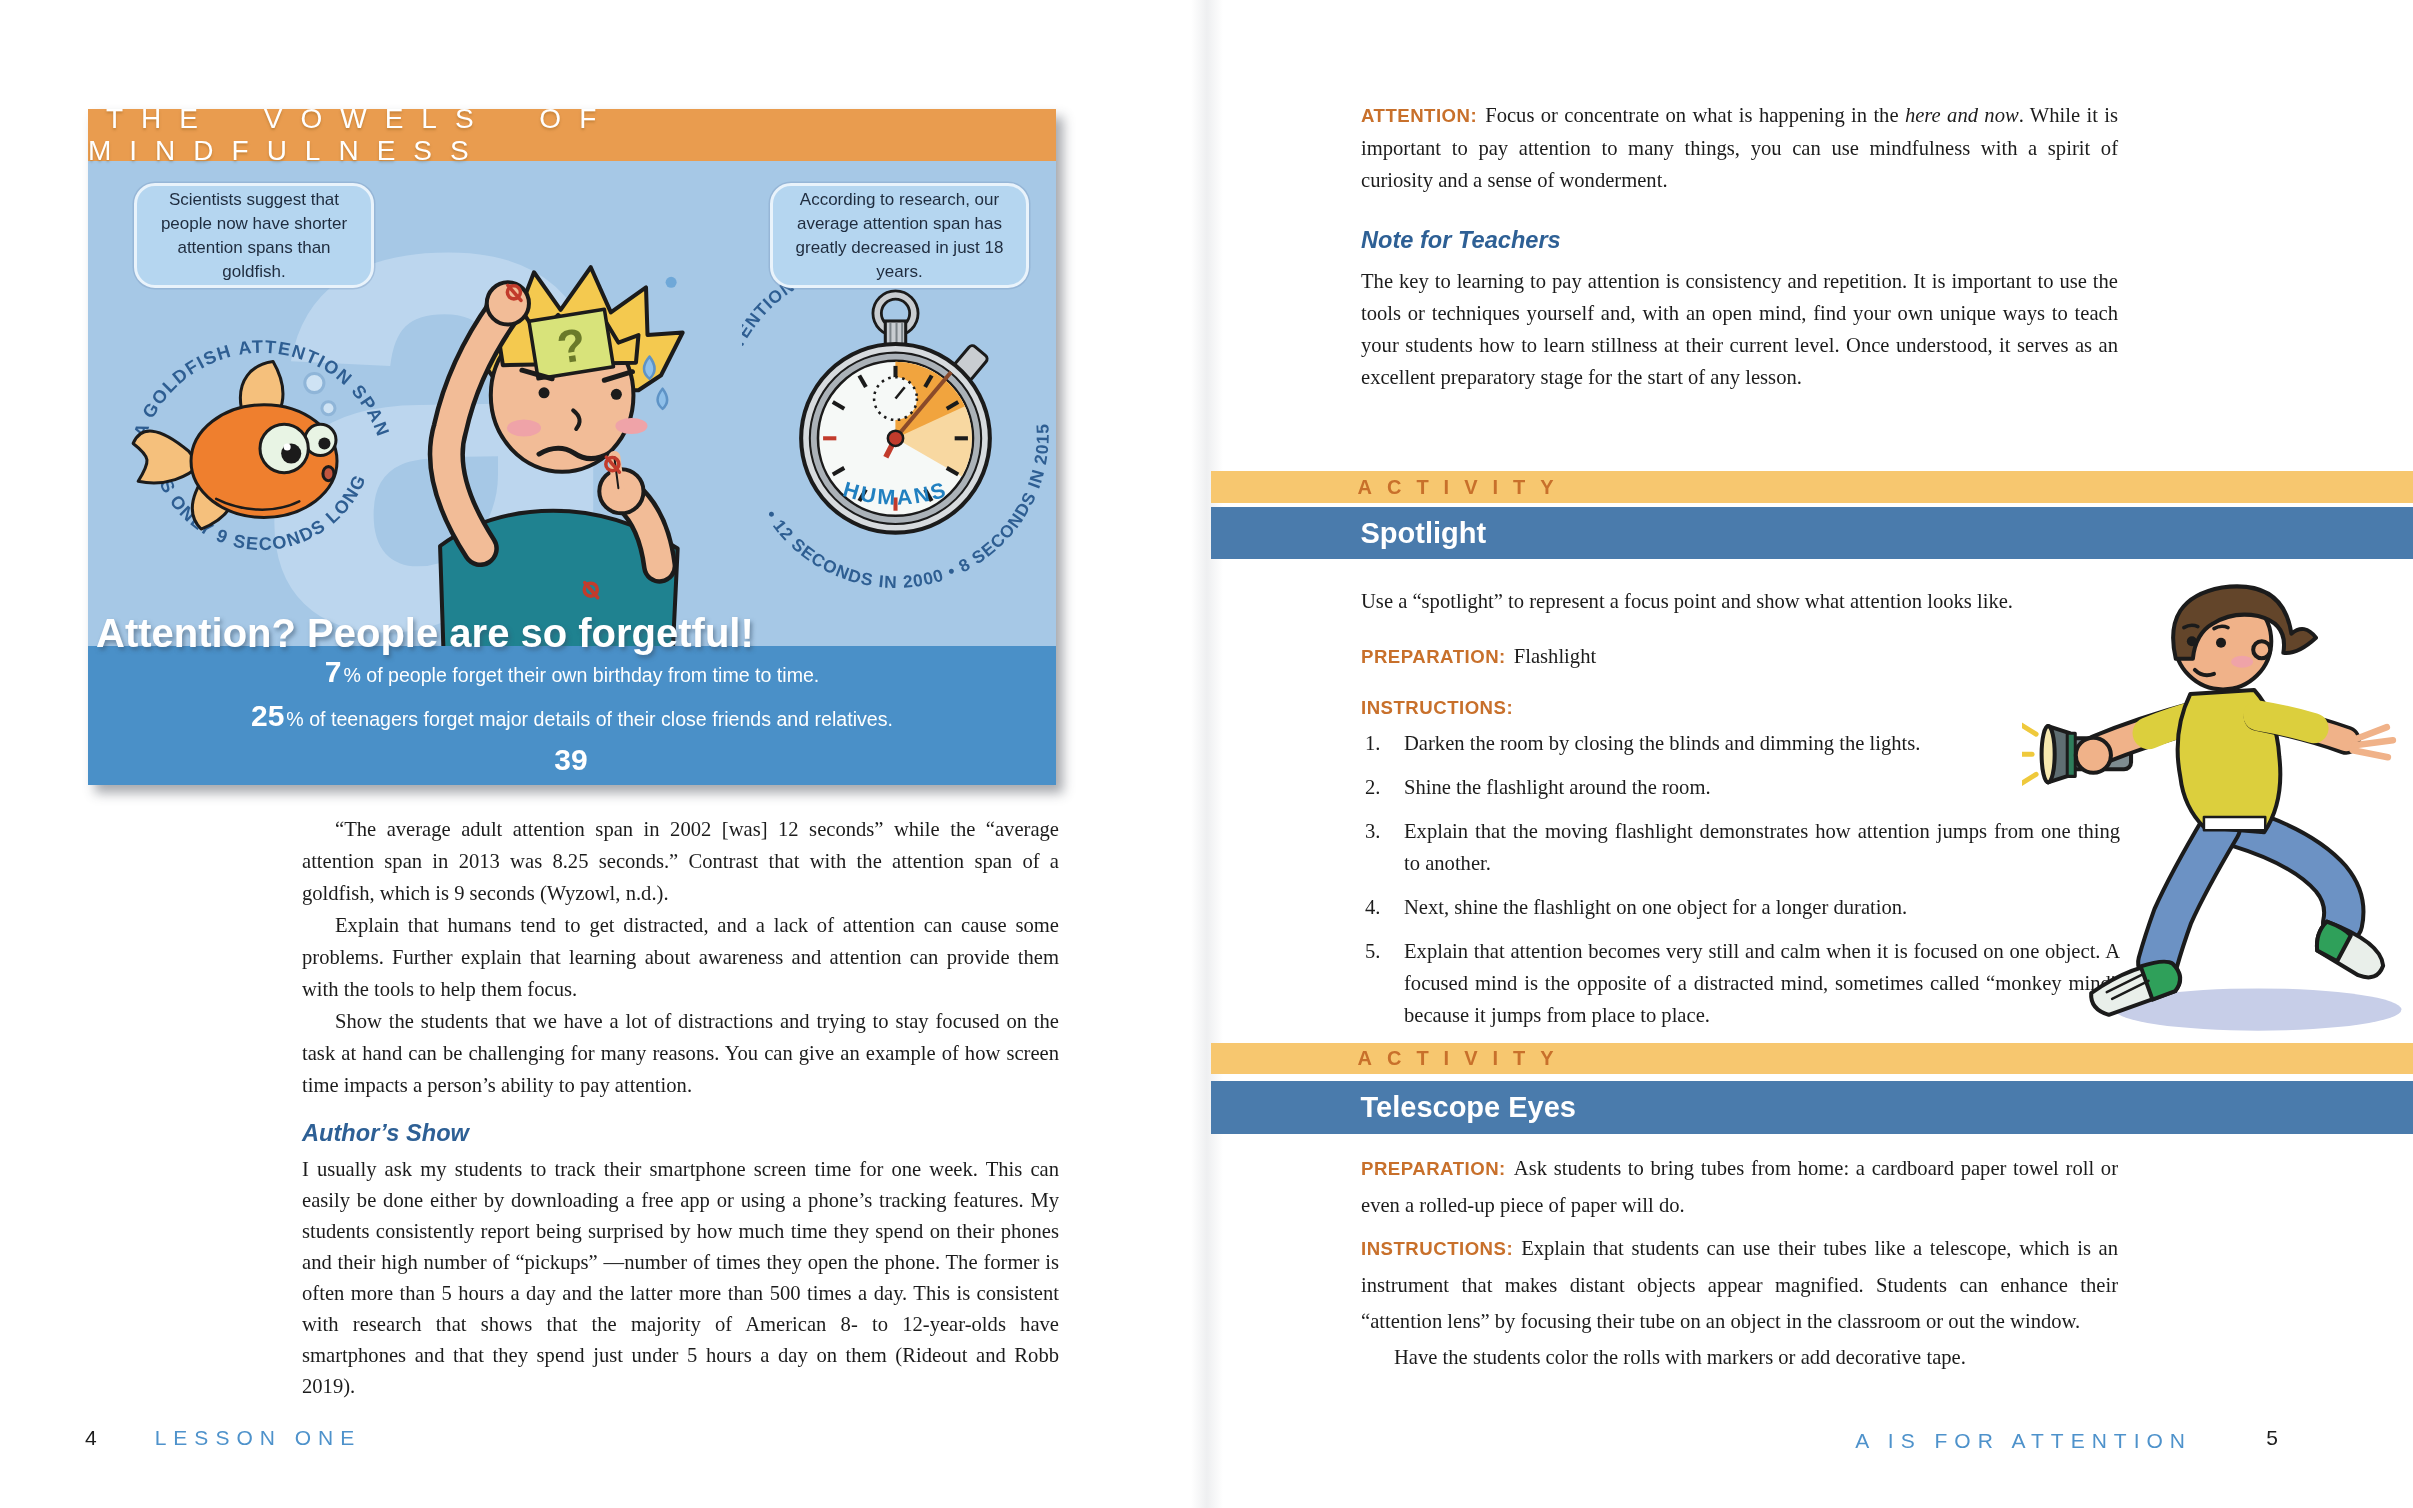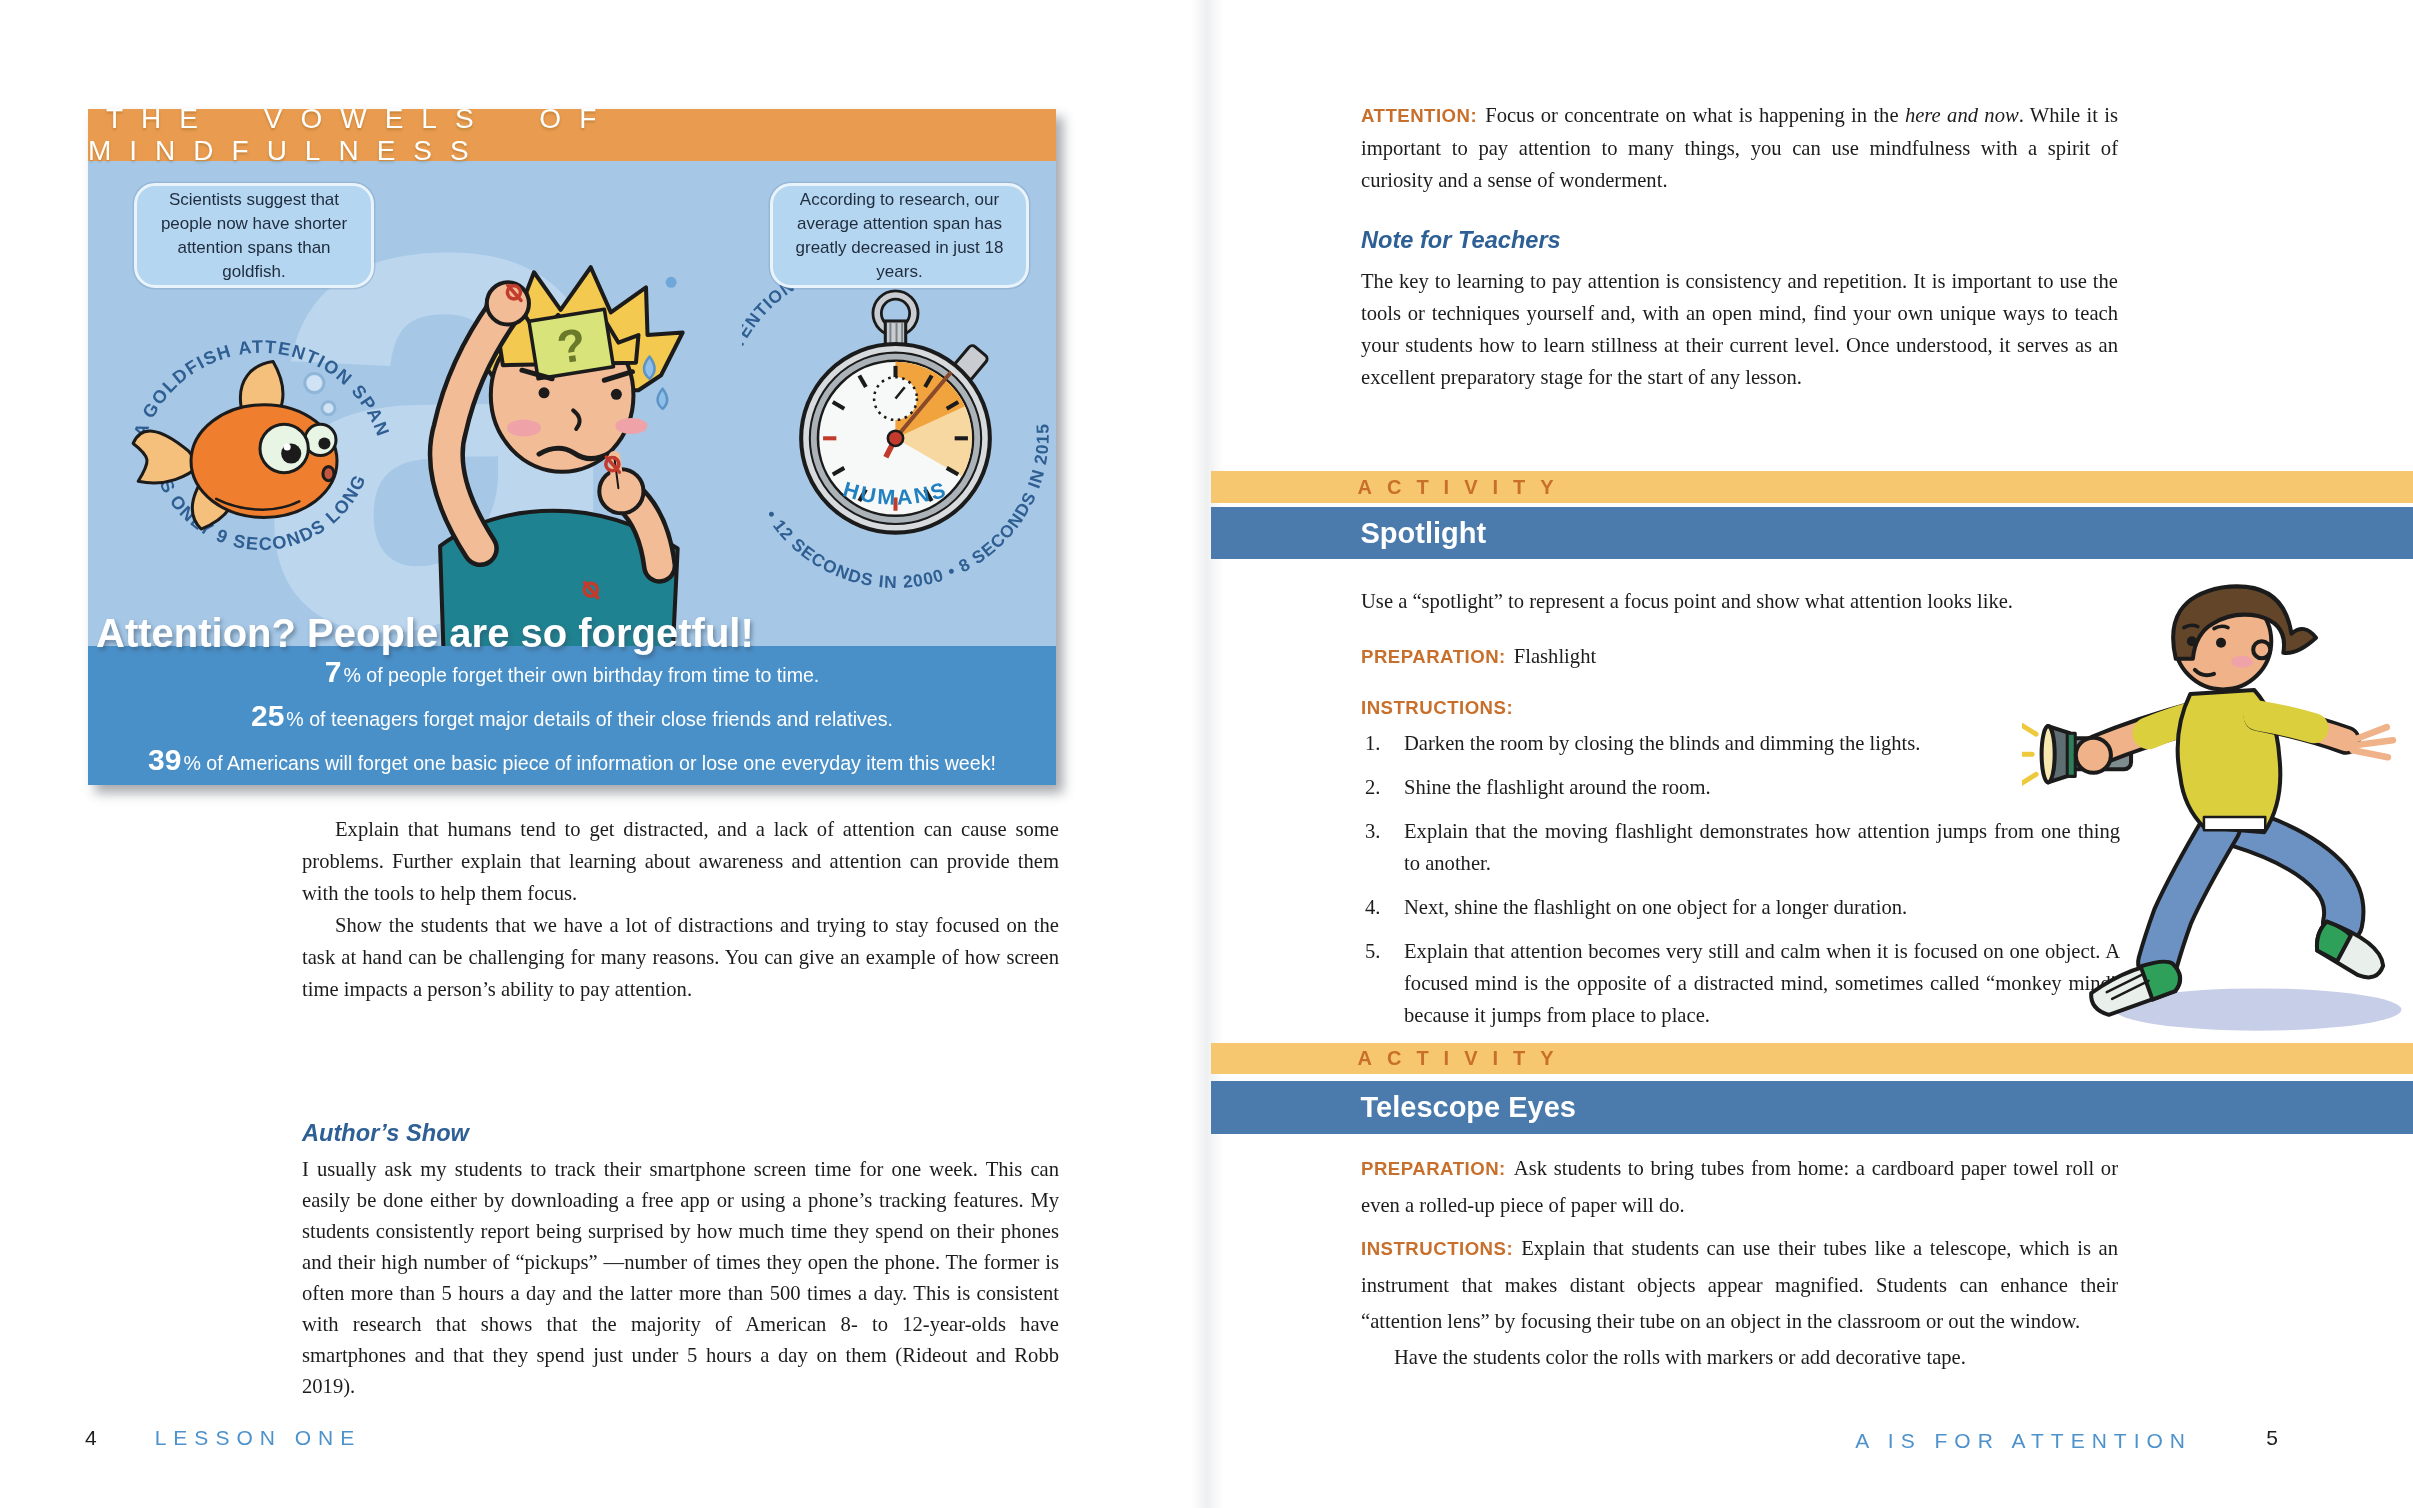--- a/index.html
+++ b/index.html
@@ -206,26 +206,26 @@
         <div class="stat-line">
           <b>7</b>
           <span>% of people forget their own birthday from time to time.</span>
         </div>
         <div class="stat-line">
           <b>25</b>
           <span>% of teenagers forget major details of their close friends and relatives.</span>
         </div>
         <div class="stat-line">
           <b>39</b>
-          <span>% of Americans will forget one basic piece of information or lose one everyday item this week!</span>
         </div>
       </div>
     </section>
 
     <div class="abs serif-block" style="left:302px;top:813px;">
+      <p class="indent">“The average adult attention span in 2002 [was] 12 seconds” while the “average attention span in 2013 was 8.25 seconds.” Contrast that with the attention span of a goldfish, which is 9 seconds (Wyzowl, n.d.).</p>
       <p class="indent">Explain that humans tend to get distracted, and a lack of attention can cause some problems. Further explain that learning about awareness and attention can provide them with the tools to help them focus.</p>
       <p class="indent">Show the students that we have a lot of distractions and trying to stay focused on the task at hand can be challenging for many reasons. You can give an example of how screen time impacts a person’s ability to pay attention.</p>
     </div>
 
     <h3 class="abs blue-heading" style="left:302px;top:1120px;">Author’s Show</h3>
 
     <div class="abs serif-block" style="left:302px;top:1154px;line-height:31px;">
       <p>I usually ask my students to track their smartphone screen time for one week. This can easily be done either by downloading a free app or using a phone’s tracking features. My students consistently report being surprised by how much time they spend on their phones and their high number of “pickups” —number of times they open the phone. The former is often more than 5 hours a day and the latter more than 500 times a day. This is consistent with research that shows that the majority of American 8- to 12-year-olds have smartphones and that they spend just under 5 hours a day on them (Rideout and Robb 2019).</p>
     </div>
 

